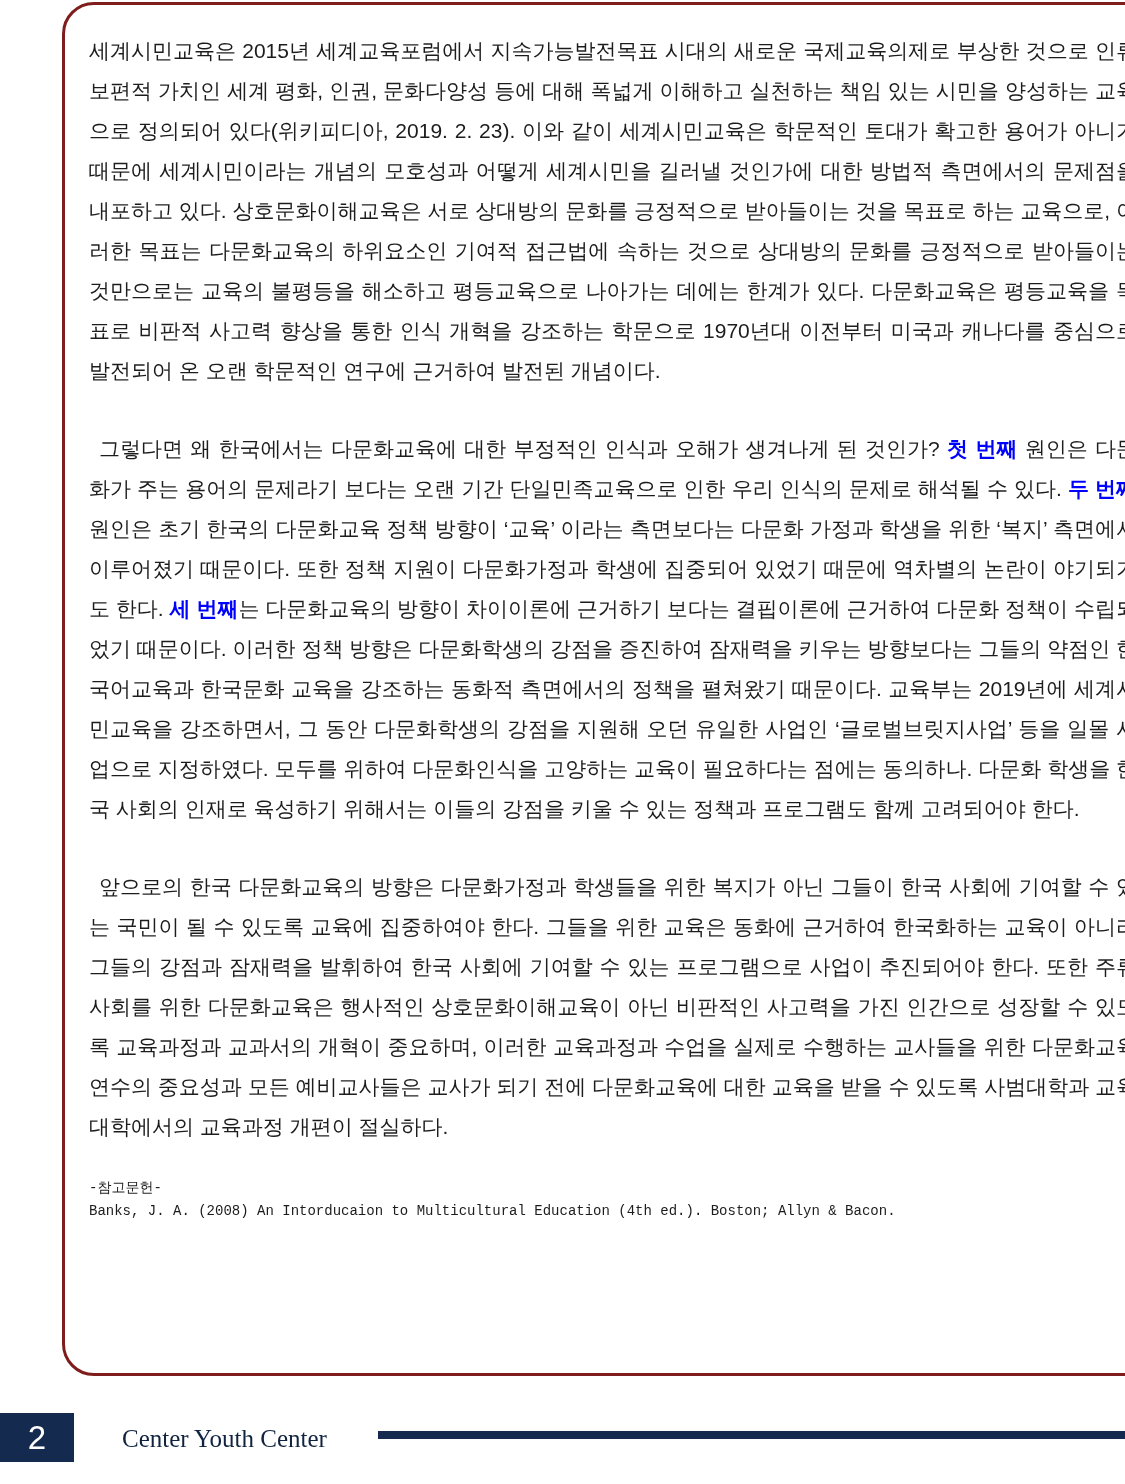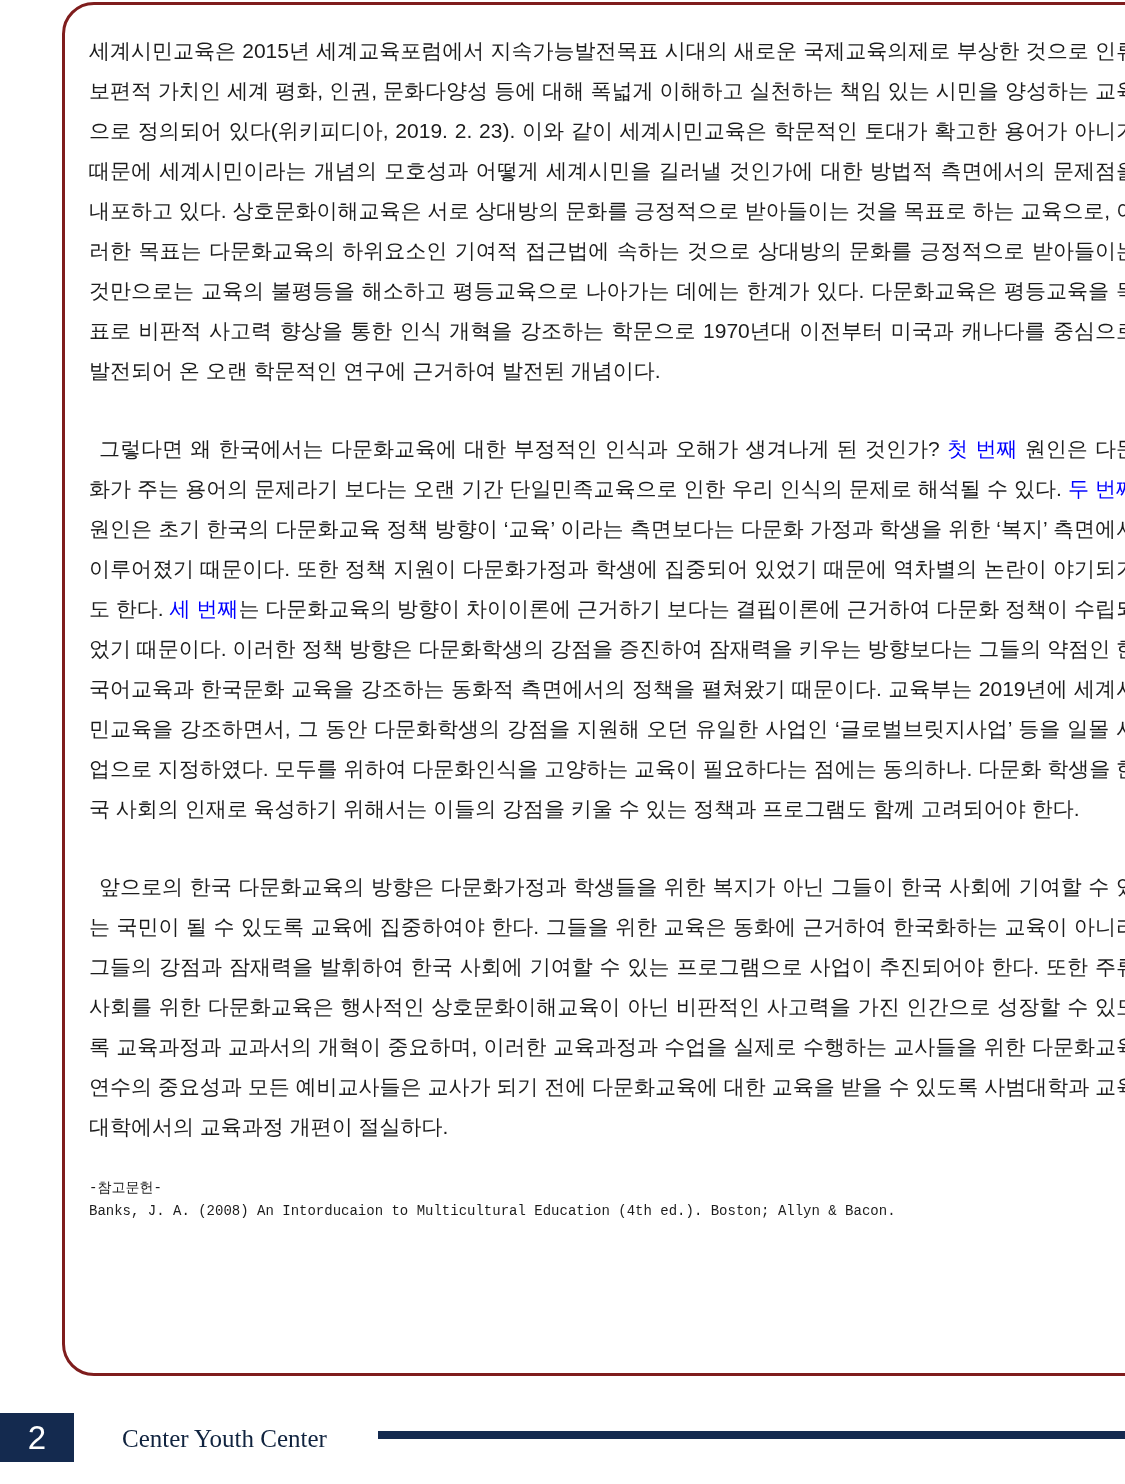--- a/index.html
+++ b/index.html
@@ -31,21 +31,21 @@
     font-size: 21px;
     line-height: 40px;
     color: #1c1c1c;
     text-align: justify;
     word-break: break-all;
     text-justify: inter-character;
   }
   .indent { text-indent: 10px; }
   .blue-bold {
     color: #0000ff;
-    font-weight: normal;
+    font-weight: bold;
   }
   .references {
     font-family: Liberation Mono, monospace;
     font-size: 14px;
     line-height: 23px;
     color: #1c1c1c;
     margin-top: -8px;
   }
   .ref-line { margin: 0; }
   .footer-pagenum {

